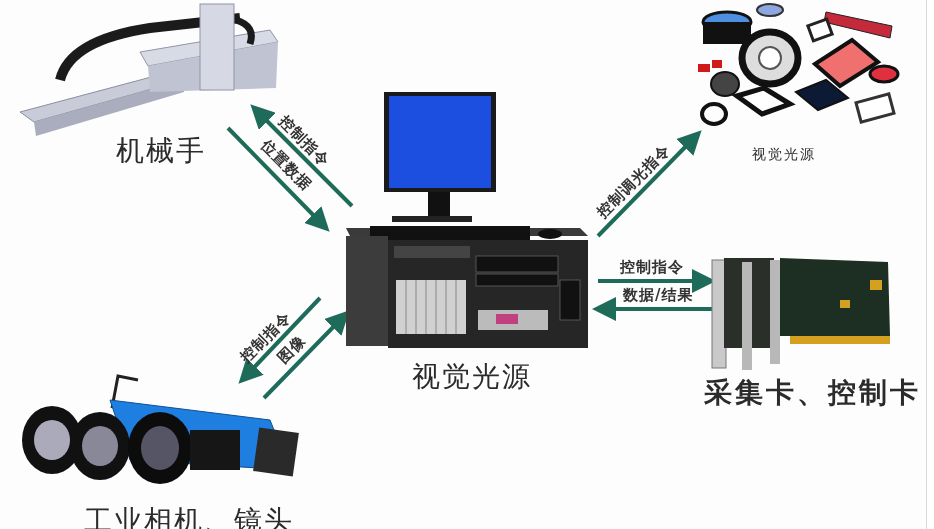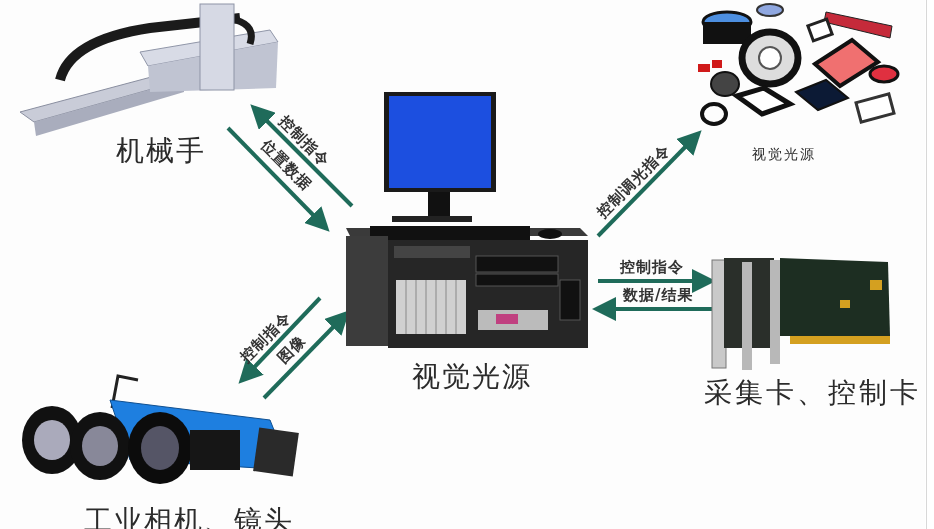--- a/index.html
+++ b/index.html
@@ -104,21 +104,21 @@
 <svg width="934" height="529">
   <rect x="712" y="260" width="14" height="108" fill="#c9c9c9" stroke="#777"></rect>
   <rect x="724" y="258" width="50" height="90" fill="#2a2f2a"></rect>
   <rect x="742" y="262" width="10" height="108" fill="#b8b8b8"></rect>
   <rect x="770" y="260" width="10" height="104" fill="#b8b8b8"></rect>
   <polygon points="780,258 888,262 890,336 780,336" fill="#1d2e22"></polygon>
   <rect x="790" y="336" width="100" height="8" fill="#d4a020"></rect>
   <rect x="840" y="300" width="10" height="8" fill="#d4a020"></rect>
   <rect x="870" y="280" width="12" height="10" fill="#d4a020"></rect>
 </svg>
-<div class="label big" style="left:704px;top:374px;letter-spacing:3px;">采集卡、控制卡</div>
+<div class="label big" style="left:704px;top:374px;letter-spacing:3px;font-weight:bold;">采集卡、控制卡</div>
 <div class="label sm" style="left:620px;top:258px;">控制指令</div>
 <div class="label sm" style="left:616px;top:286px;padding-left:7px;">数据/结果</div>
 
 <svg width="934" height="529">
   <path d="M112,408 L118,376 L138,380" fill="none" stroke="#222" stroke-width="3"></path>
   <polygon points="110,400 270,420 290,470 130,460" fill="#1e7fe0" stroke="#0f4f90"></polygon>
   <rect x="256" y="430" width="40" height="44" fill="#2a2a2a" transform="rotate(8 276 452)"></rect>
   <ellipse cx="52" cy="440" rx="30" ry="34" fill="#111"></ellipse>
   <ellipse cx="52" cy="440" rx="18" ry="20" fill="#aab"></ellipse>
   <ellipse cx="100" cy="446" rx="30" ry="34" fill="#111"></ellipse>

